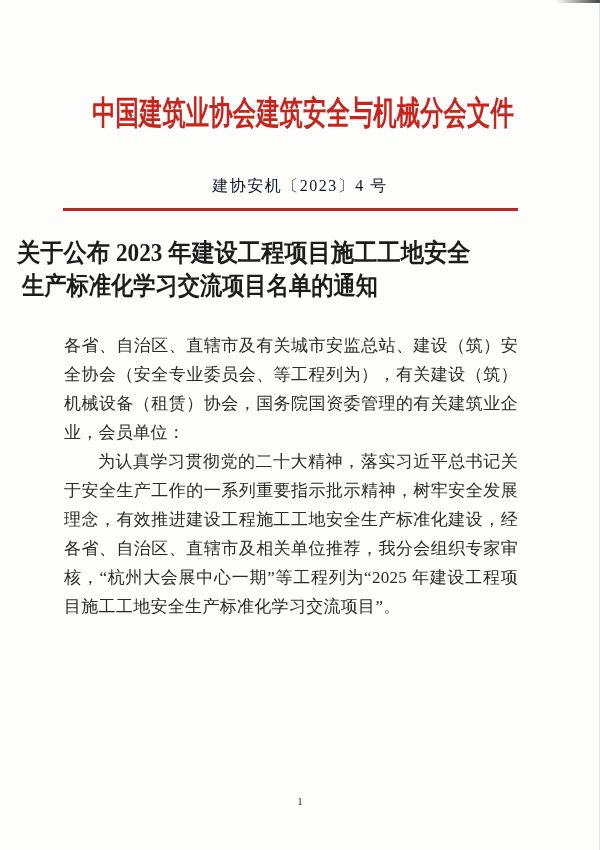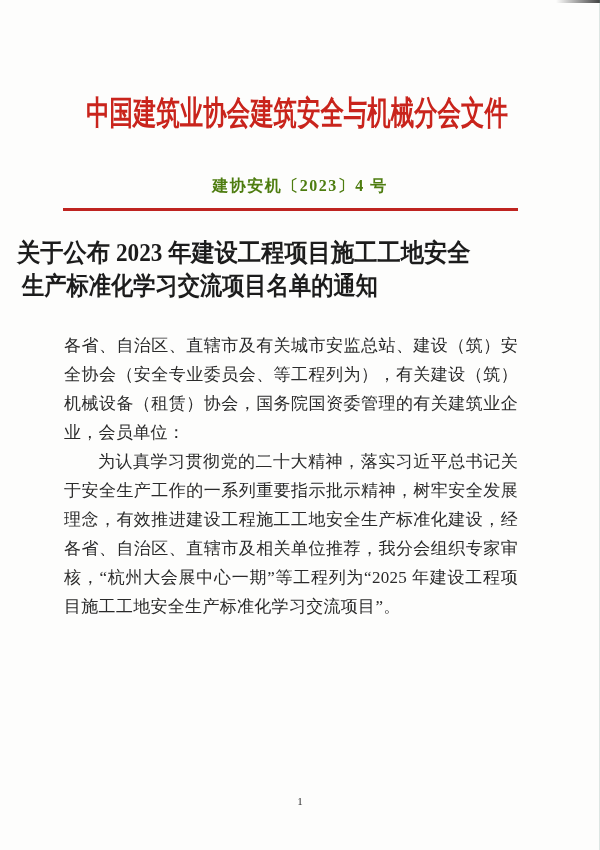--- a/index.html
+++ b/index.html
@@ -27,42 +27,42 @@
     position: absolute;
     top: 0; right: 0;
     width: 1px; height: 100%;
     background: rgba(110,150,140,0.22);
   }
   
   .org-header {
     position: absolute;
     top: 94px; left: 0;
     width: 100%;
-    text-align: left;
+    text-align: right;
     font-size: 33px;
     line-height: 38px;
     font-weight: bold;
     color: #c9241c;
     white-space: nowrap;
   }
   .org-header .squeeze {
     display: inline-block;
     transform: scaleX(0.71);
     transform-origin: 50% 50%;
   }
   
   .doc-number {
     position: absolute;
     top: 176px; left: 0;
     width: 100%;
     text-align: center;
     font-size: 16px;
-    font-weight: bold;
+    font-weight: normal;
     letter-spacing: 1.5px;
-    color: #4d7c0f;
+    color: #0f172a;
   }
   
   .red-rule {
     position: absolute;
     top: 208px; left: 63px;
     width: 455px; height: 3px;
     background: #bf2420;
   }
   
   .doc-title {

